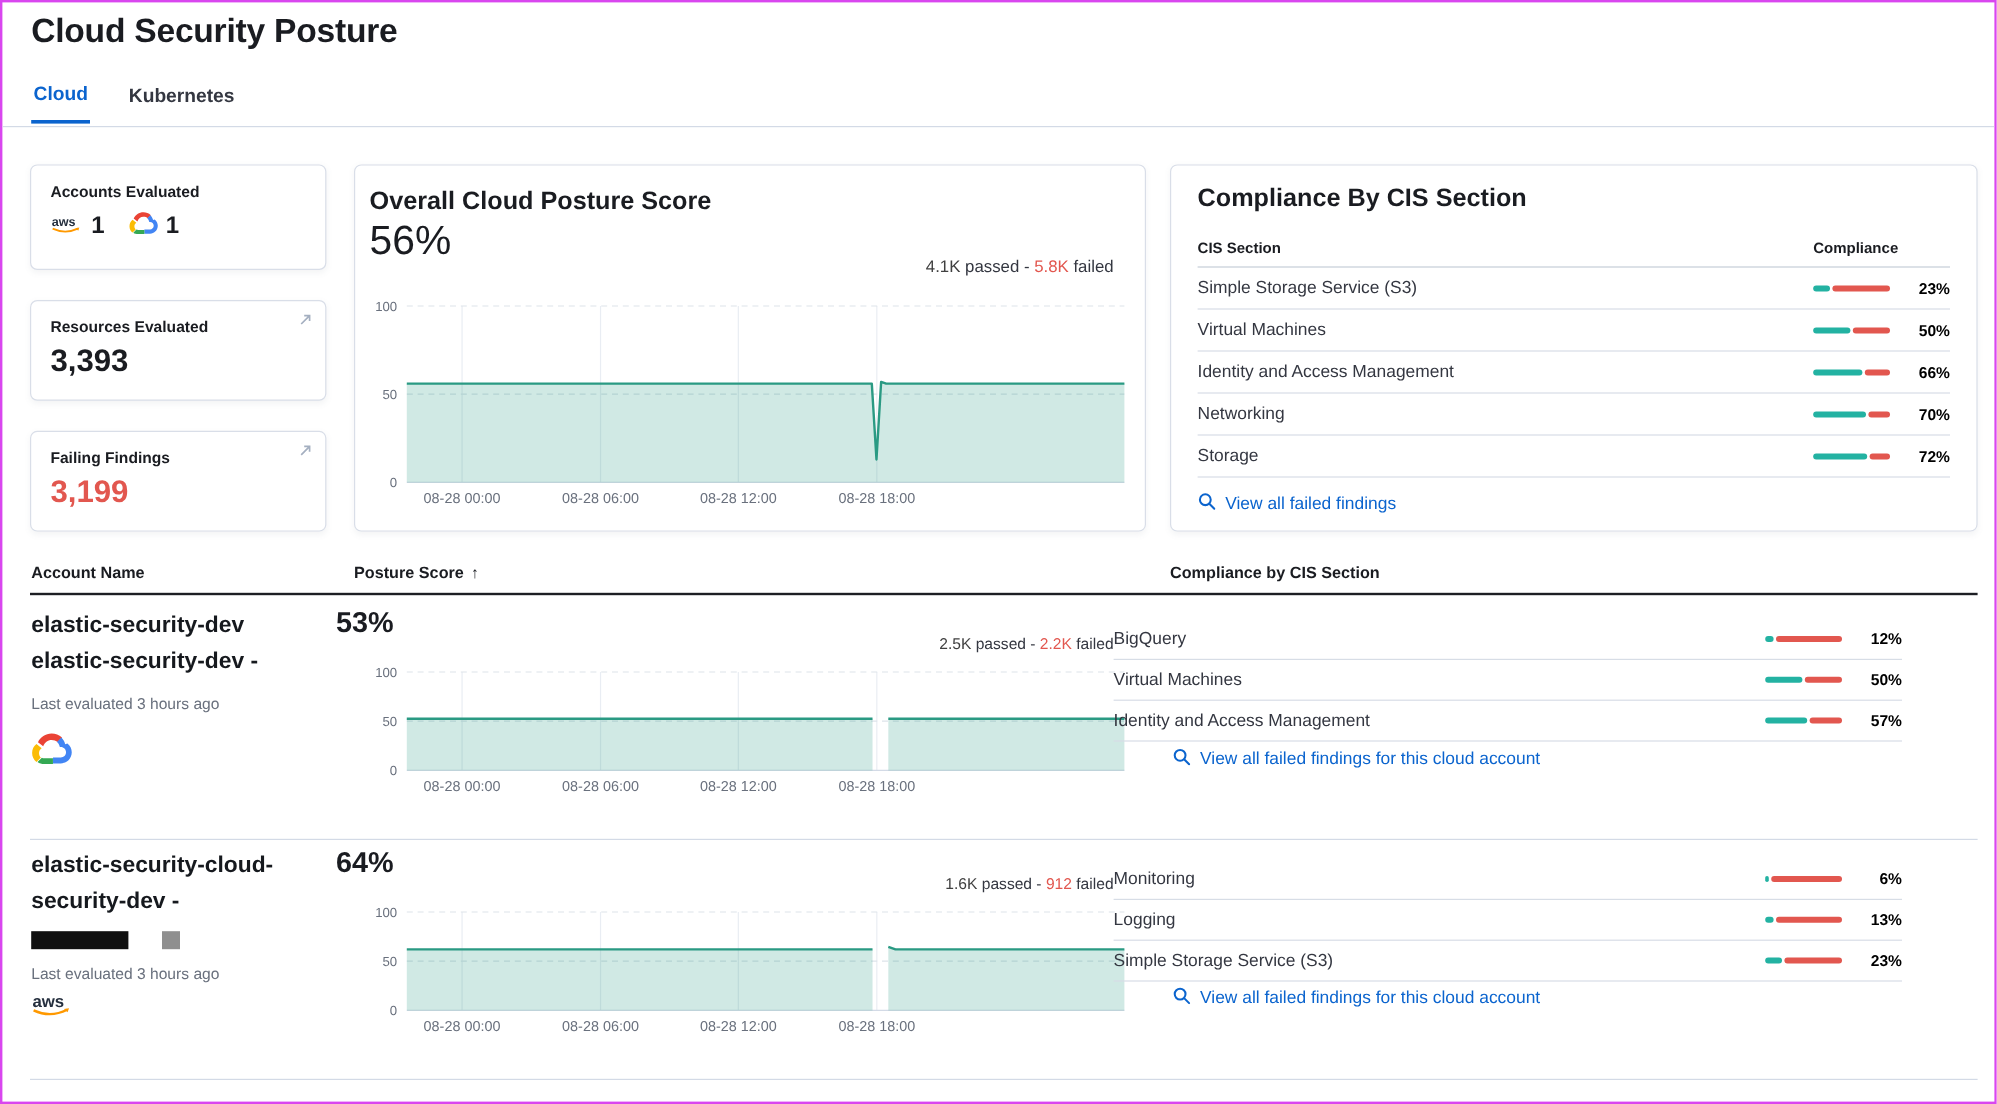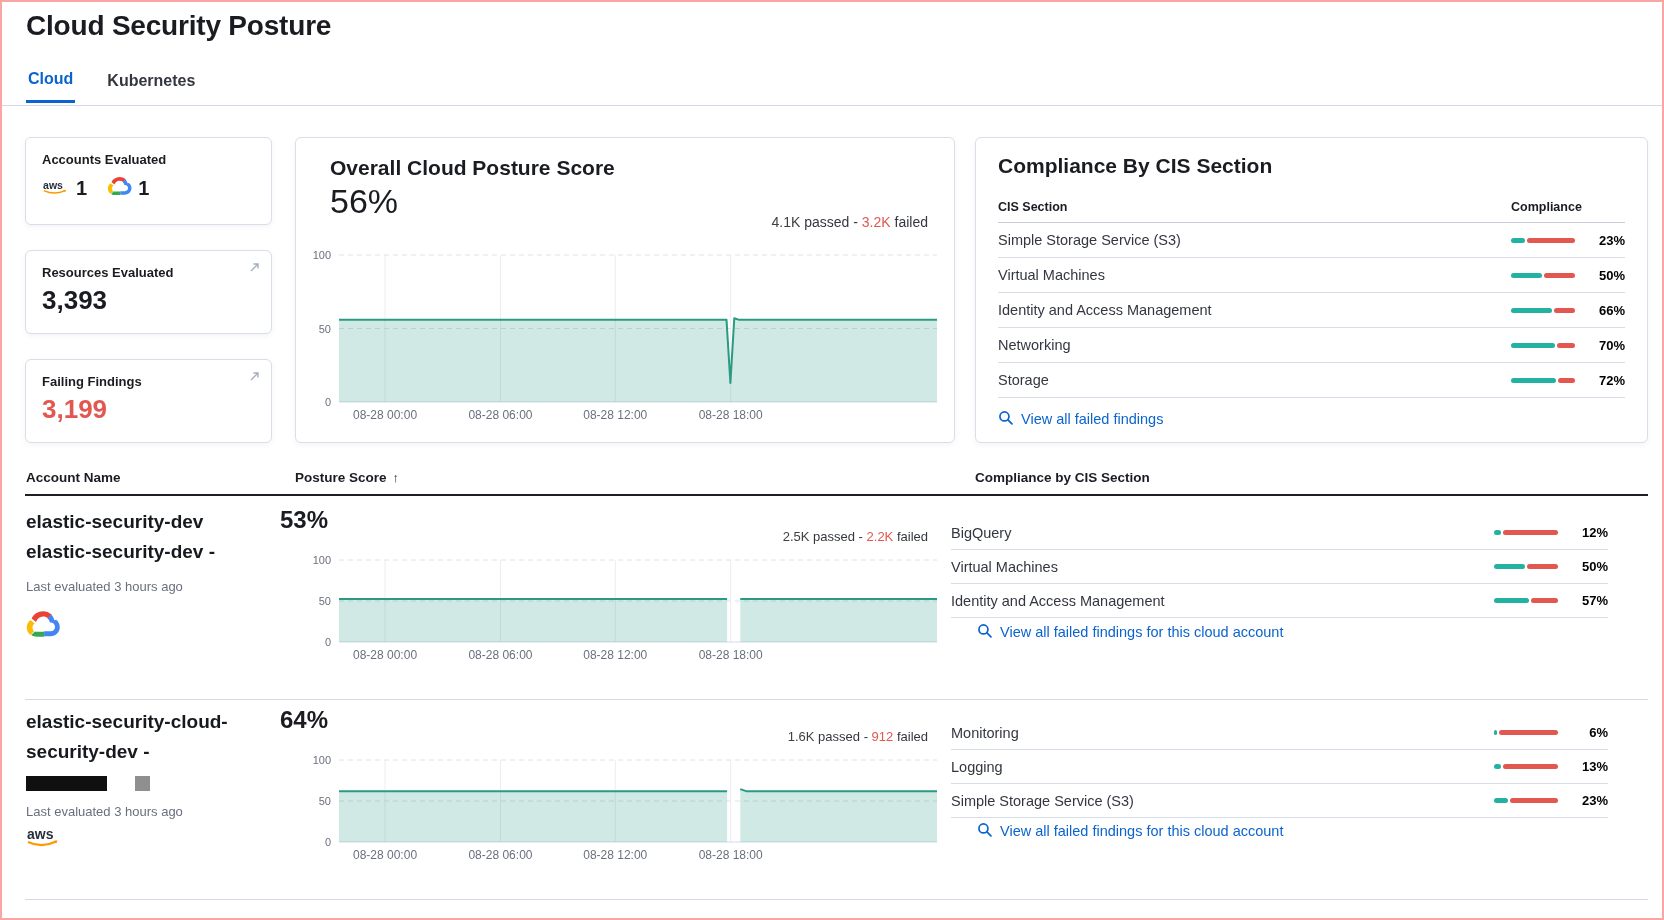--- a/index.html
+++ b/index.html
@@ -1,37 +1,37 @@
 <!DOCTYPE html>
 <html><head>
 <meta charset="utf-8">
 <style>
   html,body{margin:0;padding:0;background:#fff;}
-  .page{position:relative;width:1664px;height:920px;background:#fff;border:2px solid #fca5a5;
+  .page{position:relative;width:1664px;height:920px;background:#fff;border:2px solid #d946ef;
         box-sizing:border-box;font-family:"Liberation Sans",sans-serif;color:#1a1c21;overflow:hidden;}
   h1.title{position:absolute;left:24px;top:8px;font-size:28px;font-weight:700;margin:0;letter-spacing:-.2px;}
   .tabs{position:absolute;left:24px;top:68px;display:flex;gap:30px;align-items:center;}
   .tab{font-size:16px;font-weight:700;color:#343741;padding:0 2px 12px 2px;cursor:pointer;}
   .tab.active{color:#0b64ce;border-bottom:3px solid #0b64ce;}
   .tabs-divider{position:absolute;left:0;top:103px;width:100%;height:1px;background:#d3dae6;}
   .card{position:absolute;background:#fff;border:1px solid #d9dee8;border-radius:6px;
         box-shadow:0 2px 5px rgba(100,110,130,.08);box-sizing:border-box;}
   .scard{left:23px;width:247px;padding:14px 16px;}
   #card-accounts{top:135px;height:88px;}
   #card-resources{top:248px;height:84px;}
   #card-failing{top:357px;height:84px;}
   .scard .label{font-size:13px;font-weight:700;color:#1a1c21;}
   .scard .value{font-size:26px;font-weight:700;margin-top:7px;line-height:1;}
   .red-text{color:#e2574f;}
   .teal-text{color:#404040;}
   .expand{position:absolute;top:9px;right:10px;}
   .prov-row{display:flex;align-items:center;gap:6px;margin-top:9px;}
   .prov-count{font-size:20px;font-weight:700;}
   .prov-gap{width:8px;}
-  #card-overall{left:293px;top:135px;width:660px;height:306px;padding:18px 34px;}
+  #card-overall{left:293px;top:135px;width:660px;height:306px;padding:18px 12px;}
   #card-compliance{left:973px;top:135px;width:673px;height:306px;padding:16px 22px;}
   .panel-title{font-size:21px;font-weight:700;}
   .big-score{font-size:34px;font-weight:400;margin-top:4px;line-height:1;}
   .pf-line{position:absolute;right:26px;top:60px;font-size:14px;color:#343741;white-space:pre;}
   .row-pf{position:absolute;font-size:13px;color:#343741;white-space:pre;}
   .chart{position:absolute;}
   .cmp-header{display:flex;margin-top:22px;padding-bottom:8px;border-bottom:1px solid #c6cdd8;
               font-size:12.5px;font-weight:700;color:#1a1c21;}
   .cmp-header .c1{flex:1;}
   .cmp-header .c2{width:114px;}
@@ -46,21 +46,21 @@
   .pct{width:42px;margin-left:8px;text-align:right;font-size:13px;font-weight:700;color:#000000;}
   .find-link{display:flex;align-items:center;gap:8px;color:#0b64ce;font-size:14.5px;font-weight:500;cursor:pointer;}
   #panel-link{margin-top:12px;}
   .th{position:absolute;top:468px;font-size:13.5px;font-weight:700;color:#1a1c21;}
   .th .sort{margin-left:6px;font-weight:400;font-size:13px;}
   .dark-rule{position:absolute;left:23px;top:492px;width:1623px;height:2px;background:#1d1f24;}
   .row-divider{position:absolute;left:23px;width:1623px;height:1px;background:#d3dae6;}
   .acct-name{position:absolute;left:24px;width:255px;font-size:19px;font-weight:700;line-height:30px;color:#16191e;}
   .last-eval{position:absolute;left:24px;font-size:13px;color:#69707d;}
   .row-score{position:absolute;left:278px;font-size:24px;font-weight:700;line-height:1;}
-  .comp-list{position:absolute;left:949px;width:657px;}
+  .comp-list{position:absolute;left:926px;width:657px;}
   .comp-list .comp-row{height:33px;}
   .row-link{position:absolute;left:975px;}
   .redact-bar{position:absolute;left:24px;top:774px;width:81px;height:15px;background:#101010;}
   .redact-sq{position:absolute;left:133px;top:774px;width:15px;height:15px;background:#8f8f8f;}
   .icon-abs{position:absolute;}
   svg text{font-family:"Liberation Sans",sans-serif;}
 </style>
 </head>
 <body>
 
@@ -115,21 +115,21 @@
         </svg>
     </div>
     <div class="label">Failing Findings</div>
     <div class="value red-text">3,199</div>
   </div>
 
   <div class="card" id="card-overall">
     <div class="panel-title">Overall Cloud Posture Score</div>
     <div class="big-score">56%</div>
     <div class="pf-line">
-      <span class="teal-text">4.1K</span><span> passed - </span><span class="red-text">3.2K</span><span> failed</span>
+      <span class="teal-text">4.1K</span><span> passed - </span><span class="red-text">5.8K</span><span> failed</span>
     </div>
   </div>
   <div class="chart" style="left:300px;top:246px"><svg width="645" height="176">
         <line x1="83.04599999999999" y1="7" x2="83.04599999999999" y2="154" stroke="#e9edf3" stroke-width="1"></line>
         <line x1="198.46" y1="7" x2="198.46" y2="154" stroke="#e9edf3" stroke-width="1"></line>
         <line x1="313.276" y1="7" x2="313.276" y2="154" stroke="#e9edf3" stroke-width="1"></line>
         <line x1="428.69" y1="7" x2="428.69" y2="154" stroke="#e9edf3" stroke-width="1"></line>
         <line x1="37" y1="154" x2="635" y2="154" stroke="#d3dae6" stroke-width="1"></line>
         <text x="29" y="158" text-anchor="end" font-size="11" fill="#69707d">0</text>
         <line x1="37" y1="80.5" x2="635" y2="80.5" stroke="#dde3ea" stroke-width="1" stroke-dasharray="5,4"></line>

